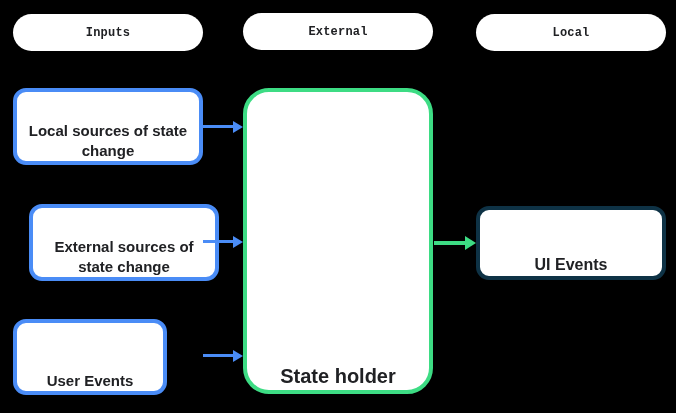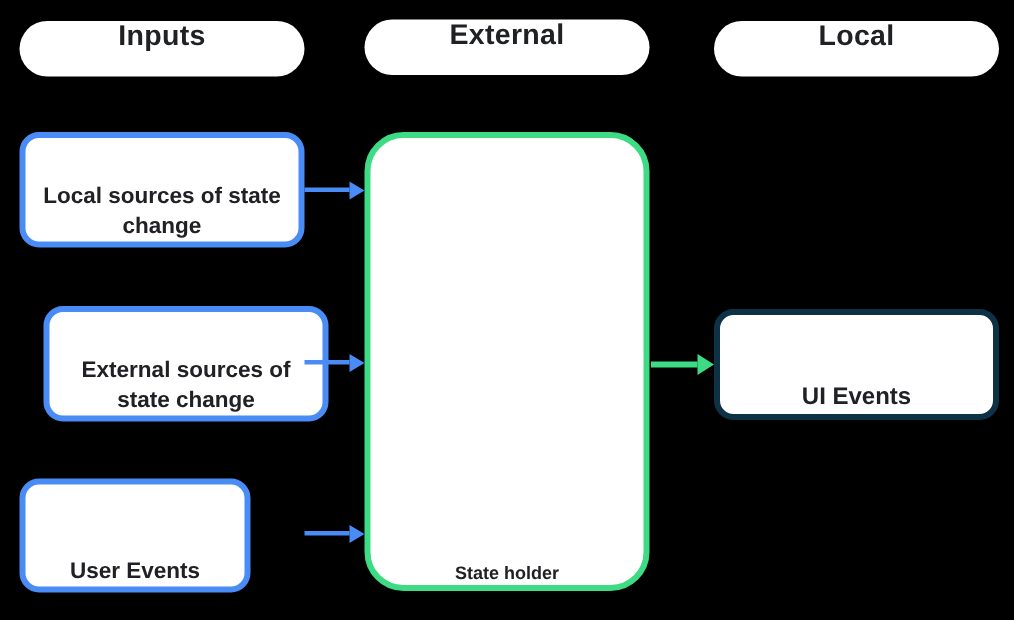--- a/index.html
+++ b/index.html
@@ -19,42 +19,42 @@
     font-family:"Liberation Sans",sans-serif;
     overflow:hidden;
   }
   .diagram{position:relative;width:676px;height:413px;}
 
   
   .pill{
     position:absolute;height:37px;
     background:var(--node-fill);
     border-radius:19px;
-    display:flex;align-items:flex-start;justify-content:center;
-    color:var(--text);font-size:19px;font-weight:600;letter-spacing:.2px;
+    display:flex;align-items:center;justify-content:center;
+    color:var(--text);font-size:12px;font-weight:600;letter-spacing:.2px;font-family:Liberation Mono, monospace;
   }
   #pill-inputs{left:13px;top:14px;width:190px;}
   #pill-processor{left:243px;top:13px;width:190px;}
   #pill-output{left:476px;top:14px;width:190px;}
 
   
   .node{
     position:absolute;background:var(--node-fill);
     box-sizing:border-box;
     display:flex;align-items:flex-end;justify-content:center;
     color:var(--text);font-size:15px;font-weight:600;text-align:center;
   }
   .node .label{white-space:pre-line;line-height:1.35;padding:0 8px;}
   .node.blue{border:4px solid var(--input-border-blue);border-radius:13px;}
   #node-local{left:13px;top:88px;width:190px;height:77px;}
   #node-external{left:29px;top:204px;width:190px;height:77px;}
   #node-user-events{left:13px;top:319px;width:154px;height:76px;}
   #node-state-holder{
     left:243px;top:88px;width:190px;height:306px;
-    border:4px solid var(--processor-border-green);border-radius:26px;font-size:12px;
+    border:4px solid var(--processor-border-green);border-radius:26px;font-size:20px;
   }
   #node-ui-state{
     left:476px;top:206px;width:190px;height:74px;
     border:4px solid var(--output-border-navy);border-radius:13px;font-size:16px;
   }
 
   
   .arrow{position:absolute;height:3px;}
   .arrow.blue{background:var(--arrow-blue);left:203px;width:30px;}
   .arrow.blue::after{

